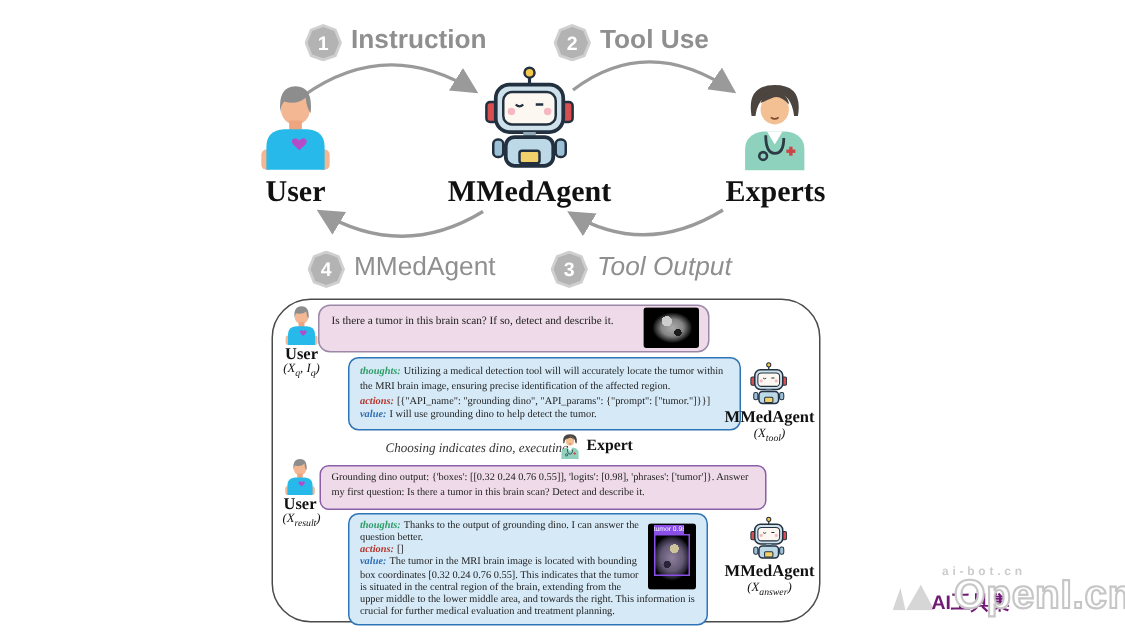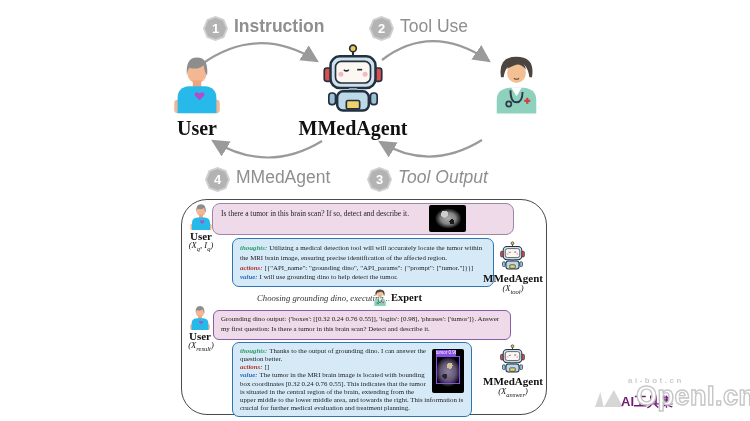--- a/index.html
+++ b/index.html
@@ -22,21 +22,21 @@
 
   
   .dialog-box{position:absolute;left:181px;top:199px;width:364px;height:214px;
         border:1.5px solid #4a4a4a;border-radius:26px;background:#fff;}
   .mini-name{position:absolute;text-align:center;font:bold 11px "Liberation Serif",serif;color:#111;}
   .mini-sub{position:absolute;text-align:center;font:italic 8.5px "Liberation Serif",serif;color:#111;}
   .mini-sub sub{font-size:6.5px;}
   .mini-sub i{font-style:italic;}
 
   .bubble{position:absolute;box-sizing:border-box;color:#222;}
-  .bubble-pink1{left:212px;top:203px;width:302px;height:32px;background:#eedae8;
+  .bubble-pink1{left:212px;top:203px;width:261px;height:32px;background:#eedae8;
         border:1.2px solid #9b87a8;border-radius:8px;
         display:flex;align-items:center;padding:0 44px 11px 8px;font-size:7.5px;}
   .bubble-blue1{left:232px;top:238px;width:262px;min-height:49px;background:#d5e9f7;
         border:1.4px solid #2e75b6;border-radius:7px;padding:4px 7px;
         font-size:6.9px;line-height:1.42;}
   .bubble-pink2{left:213px;top:310px;width:298px;height:30px;background:#eedae8;
         border:1.2px solid #8a5fa8;border-radius:6px;padding:2.5px 7px;
         font-size:6.9px;line-height:1.45;}
   .bubble-blue2{left:232px;top:342px;width:240px;min-height:66px;background:#d5e9f7;
         border:1.4px solid #2e75b6;border-radius:7px;padding:3.5px 7px;
@@ -140,21 +140,21 @@
     <path d="M 322,141 Q 268,174 213,141" stroke="#9a9a9a" stroke-width="2.2" fill="none" marker-end="url(#ah)"></path>
   </svg>
 
   <div class="badge" style="left:203px;top:16px;">
       <div class="badge-in">1</div>
     </div>
   <div class="step-label" style="left:234px;top:16px;font-weight:bold;">Instruction</div>
   <div class="badge" style="left:369px;top:16px;">
       <div class="badge-in">2</div>
     </div>
-  <div class="step-label" style="left:400px;top:16px;">Tool Use</div>
+  <div class="step-label" style="left:400px;top:16px;font-weight:bold;">Tool Use</div>
   <div class="badge" style="left:205px;top:167px;">
       <div class="badge-in">4</div>
     </div>
   <div class="step-label" style="left:236px;top:167px;">MMedAgent</div>
   <div class="badge" style="left:367px;top:167px;">
       <div class="badge-in">3</div>
     </div>
   <div class="step-label" style="left:398px;top:167px;font-style:italic;">Tool Output</div>
 
   <svg class="abs" style="left:170px;top:50px;" width="54" height="64">
@@ -163,20 +163,21 @@
   <div class="actor-label" style="left:165px;top:117px;width:64px;">User</div>
 
   <svg class="abs" style="left:323px;top:41px;" width="60" height="74">
       <use href="#sym-robot"></use>
     </svg>
   <div class="actor-label" style="left:295px;top:117px;width:116px;">MMedAgent</div>
 
   <svg class="abs" style="left:489px;top:51px;" width="55" height="63">
       <use href="#sym-doctor"></use>
     </svg>
+  <div class="actor-label" style="left:482px;top:117px;width:70px;">Experts</div>
 
   <div class="dialog-box"></div>
 
   <svg class="abs" style="left:188px;top:201px;" width="26" height="29">
       <use href="#sym-user"></use>
     </svg>
   <div class="mini-name" style="left:181px;top:230px;width:40px;">User</div>
   <div class="mini-sub" style="left:176px;top:240px;width:50px;"><span>(</span><i>X</i><sub>q</sub><span>, </span><i>I</i><sub>q</sub><span>)</span></div>
   <div class="bubble bubble-pink1">
     <span>Is there a tumor in this brain scan? If so, detect and describe it.</span>
@@ -187,21 +188,21 @@
     <div><span class="lab t">thoughts:</span><span>Utilizing a medical detection tool will will accurately locate the tumor within the MRI brain image, ensuring precise identification of the affected region.</span></div>
     <div><span class="lab a">actions:</span><span>[{"API_name": "grounding dino", "API_params": {"prompt": ["tumor."]}}]</span></div>
     <div><span class="lab v">value:</span><span>I will use grounding dino to help detect the tumor.</span></div>
   </div>
   <svg class="abs" style="left:500px;top:241px;" width="25" height="29">
       <use href="#sym-robot"></use>
     </svg>
   <div class="mini-name" style="left:480px;top:272px;width:66px;">MMedAgent</div>
   <div class="mini-sub" style="left:483px;top:283px;width:60px;"><span>(</span><i>X</i><sub>tool</sub><span>)</span></div>
 
-  <div class="expert-line">Choosing grounding dino, executing...</div>
+  <div class="expert-line">Choosing indicates dino, executing...</div>
   <svg class="abs" style="left:372px;top:288px;" width="16" height="18">
       <use href="#sym-doctor"></use>
     </svg>
   <div class="expert-name">Expert</div>
 
   <svg class="abs" style="left:188px;top:303px;" width="24" height="27">
       <use href="#sym-user"></use>
     </svg>
   <div class="mini-name" style="left:180px;top:330px;width:40px;">User</div>
   <div class="mini-sub" style="left:176px;top:340px;width:50px;"><span>(</span><i>X</i><sub>result</sub><span>)</span></div>

